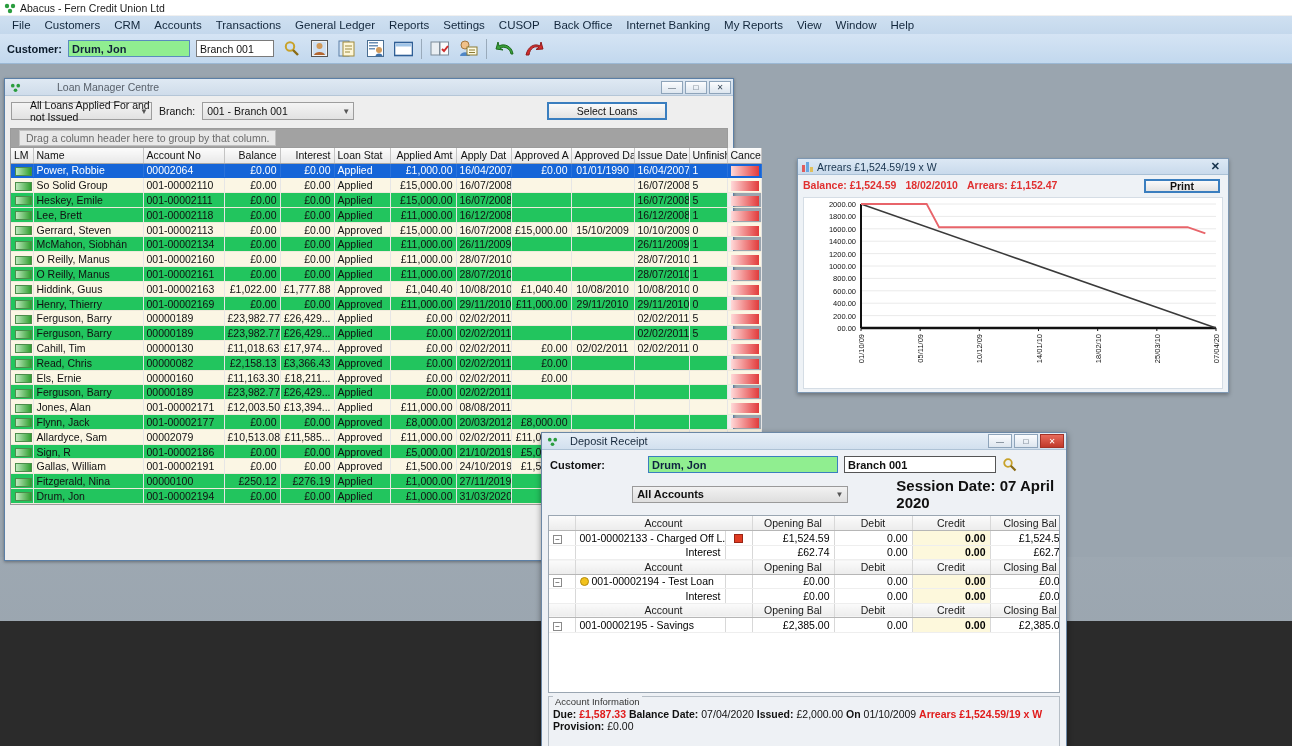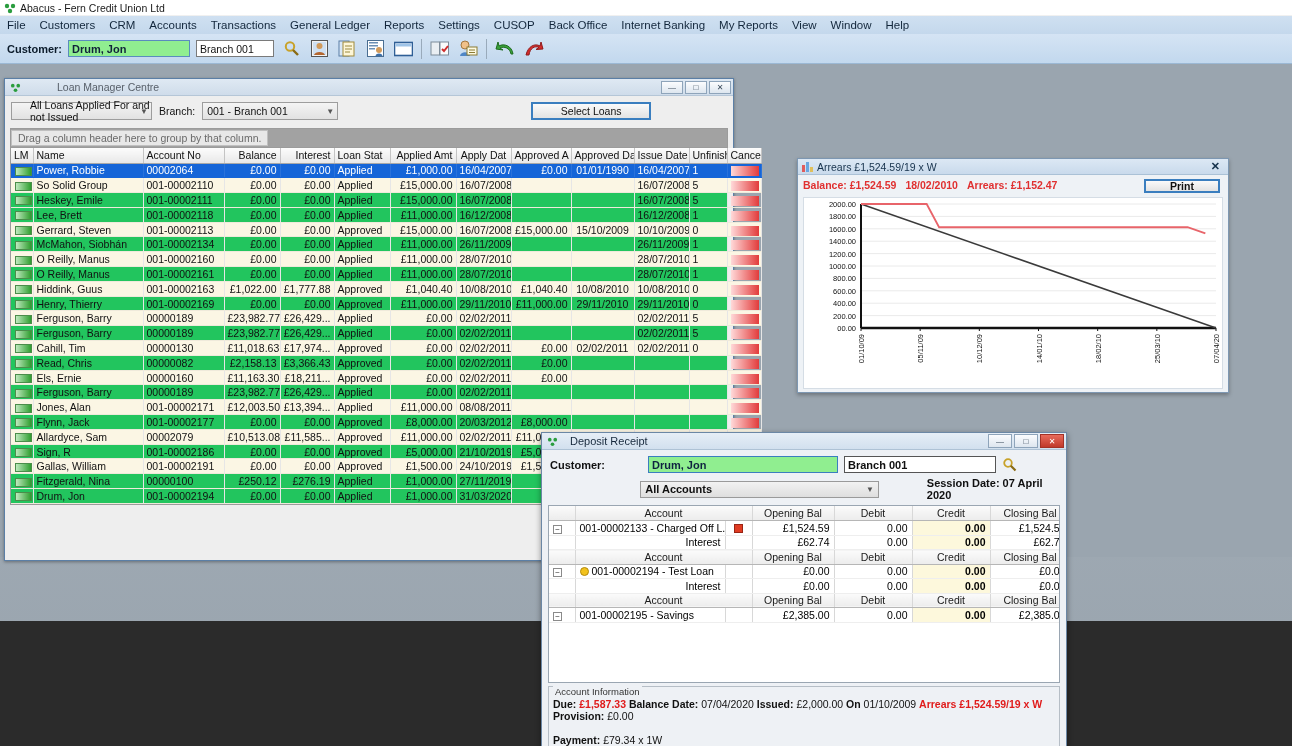--- a/index.html
+++ b/index.html
@@ -16,21 +16,21 @@
     position:absolute; left:0; top:0; width:1292px; height:746px;
     background:#1d1d1d;
   }
   .titlebar {
     height:16px; background:#ffffff; display:flex; align-items:center;
     padding-left:4px; gap:4px; border-bottom:1px solid #f0f0f0;
   }
   .titlebar .tb-title { font-size:10.5px; color:#1a1a1a; }
   .menubar {
     height:18px; background:#c9dcef;
-    display:flex; align-items:center; gap:0px; 
+    display:flex; align-items:center; gap:0px; padding-left:5px;
     background:linear-gradient(#cfe0f1,#c4d8ec);
   }
   .menubar .mi {
     font-size:11.5px; color:#12263b; padding:1px 7px; cursor:default; white-space:nowrap;
   }
   .toolbar {
     height:30px; background:linear-gradient(#d5e4f4,#c2d8ee);
     display:flex; align-items:center; padding-left:7px; gap:6px;
     border-bottom:1px solid #9bb8d4;
   }
@@ -86,21 +86,21 @@
     display:flex; align-items:center; justify-content:center;
     font-size:10.5px; color:#101010;
   }
   .btn.focus { border:2px solid #3a7ebf; }
   .group-bar {
     margin:6px 5px 0 5px; height:20px; background:#a2a2a2;
     display:flex; align-items:center;
     border:1px solid #9b9b9b;
   }
   .group-bar .ghint {
-    margin-left:0; background:#e8e8e8; border:1px solid #c0c0c0;
+    margin-left:8px; background:#e8e8e8; border:1px solid #c0c0c0;
     height:16px; display:flex; align-items:center; padding:6px 6px;
     font-size:10.5px; color:#6a6a6a;
   }
   
   .grid-wrap { margin:0 5px; border:1px solid #9b9b9b; border-top:none; background:#22c55e; }
   table.grid { border-collapse:collapse; width:100%; table-layout:fixed; font-size:10.5px; }
   table.grid th {
     background:linear-gradient(#fcfcfc,#e8e8e8); border-right:1px solid #c4c4c4;
     border-bottom:1px solid #a8a8a8; font-weight:normal; color:#111;
     height:15px; padding:0 3px; text-align:left; overflow:hidden; white-space:nowrap;
@@ -155,21 +155,21 @@
   .dpbtn.close { background:linear-gradient(#e86b5b,#c0392b); border-color:#a33226; color:#fff; }
   .dp-body { padding:6px 8px 0 8px; }
   .dp-row { display:flex; align-items:center; gap:6px; }
   .dp-lab { font-size:11px; font-weight:bold; color:#101010; }
   .dp-cust { width:190px; height:17px; background:#90ee90; border:1px solid #3a7ebf;
     font-size:11px; font-weight:bold; color:#0f2340; padding:0 3px; display:flex; align-items:center;}
   .dp-branch { width:152px; height:17px; background:#fff; border:1px solid #555;
     font-size:11px; font-weight:bold; color:#101010; padding:0 3px; display:flex; align-items:center;}
   .acct-combo { width:260px; height:17px; background:linear-gradient(#f2f2f2,#dedede); border:1px solid #9a9a9a;
     font-size:11px; font-weight:bold; color:#101010; padding-left:4px; display:flex; align-items:center; position:relative;}
-  .sess { font-size:11px; font-weight:bold; color:#101010; }
+  .sess { font-size:15px; font-weight:bold; color:#101010; }
   
   .dgrid { margin:4px 6px 0 6px; border:1px solid #9aa6b2; background:#fff; height:178px; position:relative; overflow:hidden;}
   table.dg { border-collapse:collapse; width:100%; table-layout:fixed; font-size:10.5px;}
   table.dg td { height:14.5px; padding:0 4px; border-right:1px solid #d8d8d8; border-bottom:1px solid #eee; white-space:nowrap; overflow:hidden;}
   tr.hdr td { background:linear-gradient(#fbfbfb,#ececec); border-bottom:1px solid #b6b6b6; text-align:center; color:#1a1a1a;}
   td.r { text-align:right; }
   td.credit { background:#fdf8dc; font-weight:bold; text-align:right;}
   .expander { width:9px; height:9px; border:1px solid #8a8a8a; background:#fff; font-size:8px;
     line-height:7px; text-align:center; color:#333; display:inline-block;}
   .acct-info { margin:3px 6px 0 6px; border:1px solid #b6bec6; background:#eef1f5; padding:2px 4px 3px 4px; position:relative;}
@@ -304,21 +304,21 @@
         <div class="winbtn">□</div>
         <div class="winbtn">✕</div>
       </div>
 
       <div class="lm-filters">
         <div class="combo" style="width:141px;padding-left:18px;">
           <span>All Loans Applied For and not Issued</span>
           <span class="arw">▼</span>
         </div>
         <span style="font-size:10.5px;color:#111;">Branch:</span>
-        <div class="combo" style="width:136px;">
+        <div class="combo" style="width:152px;">
           <span>001 - Branch 001</span>
           <span class="arw">▼</span>
         </div>
         <div class="btn focus" style="width:120px;height:18px;margin-left:186px;">Select Loans</div>
       </div>
 
       <div class="group-bar">
         <div class="ghint">Drag a column header here to group by that column.</div>
       </div>
 

